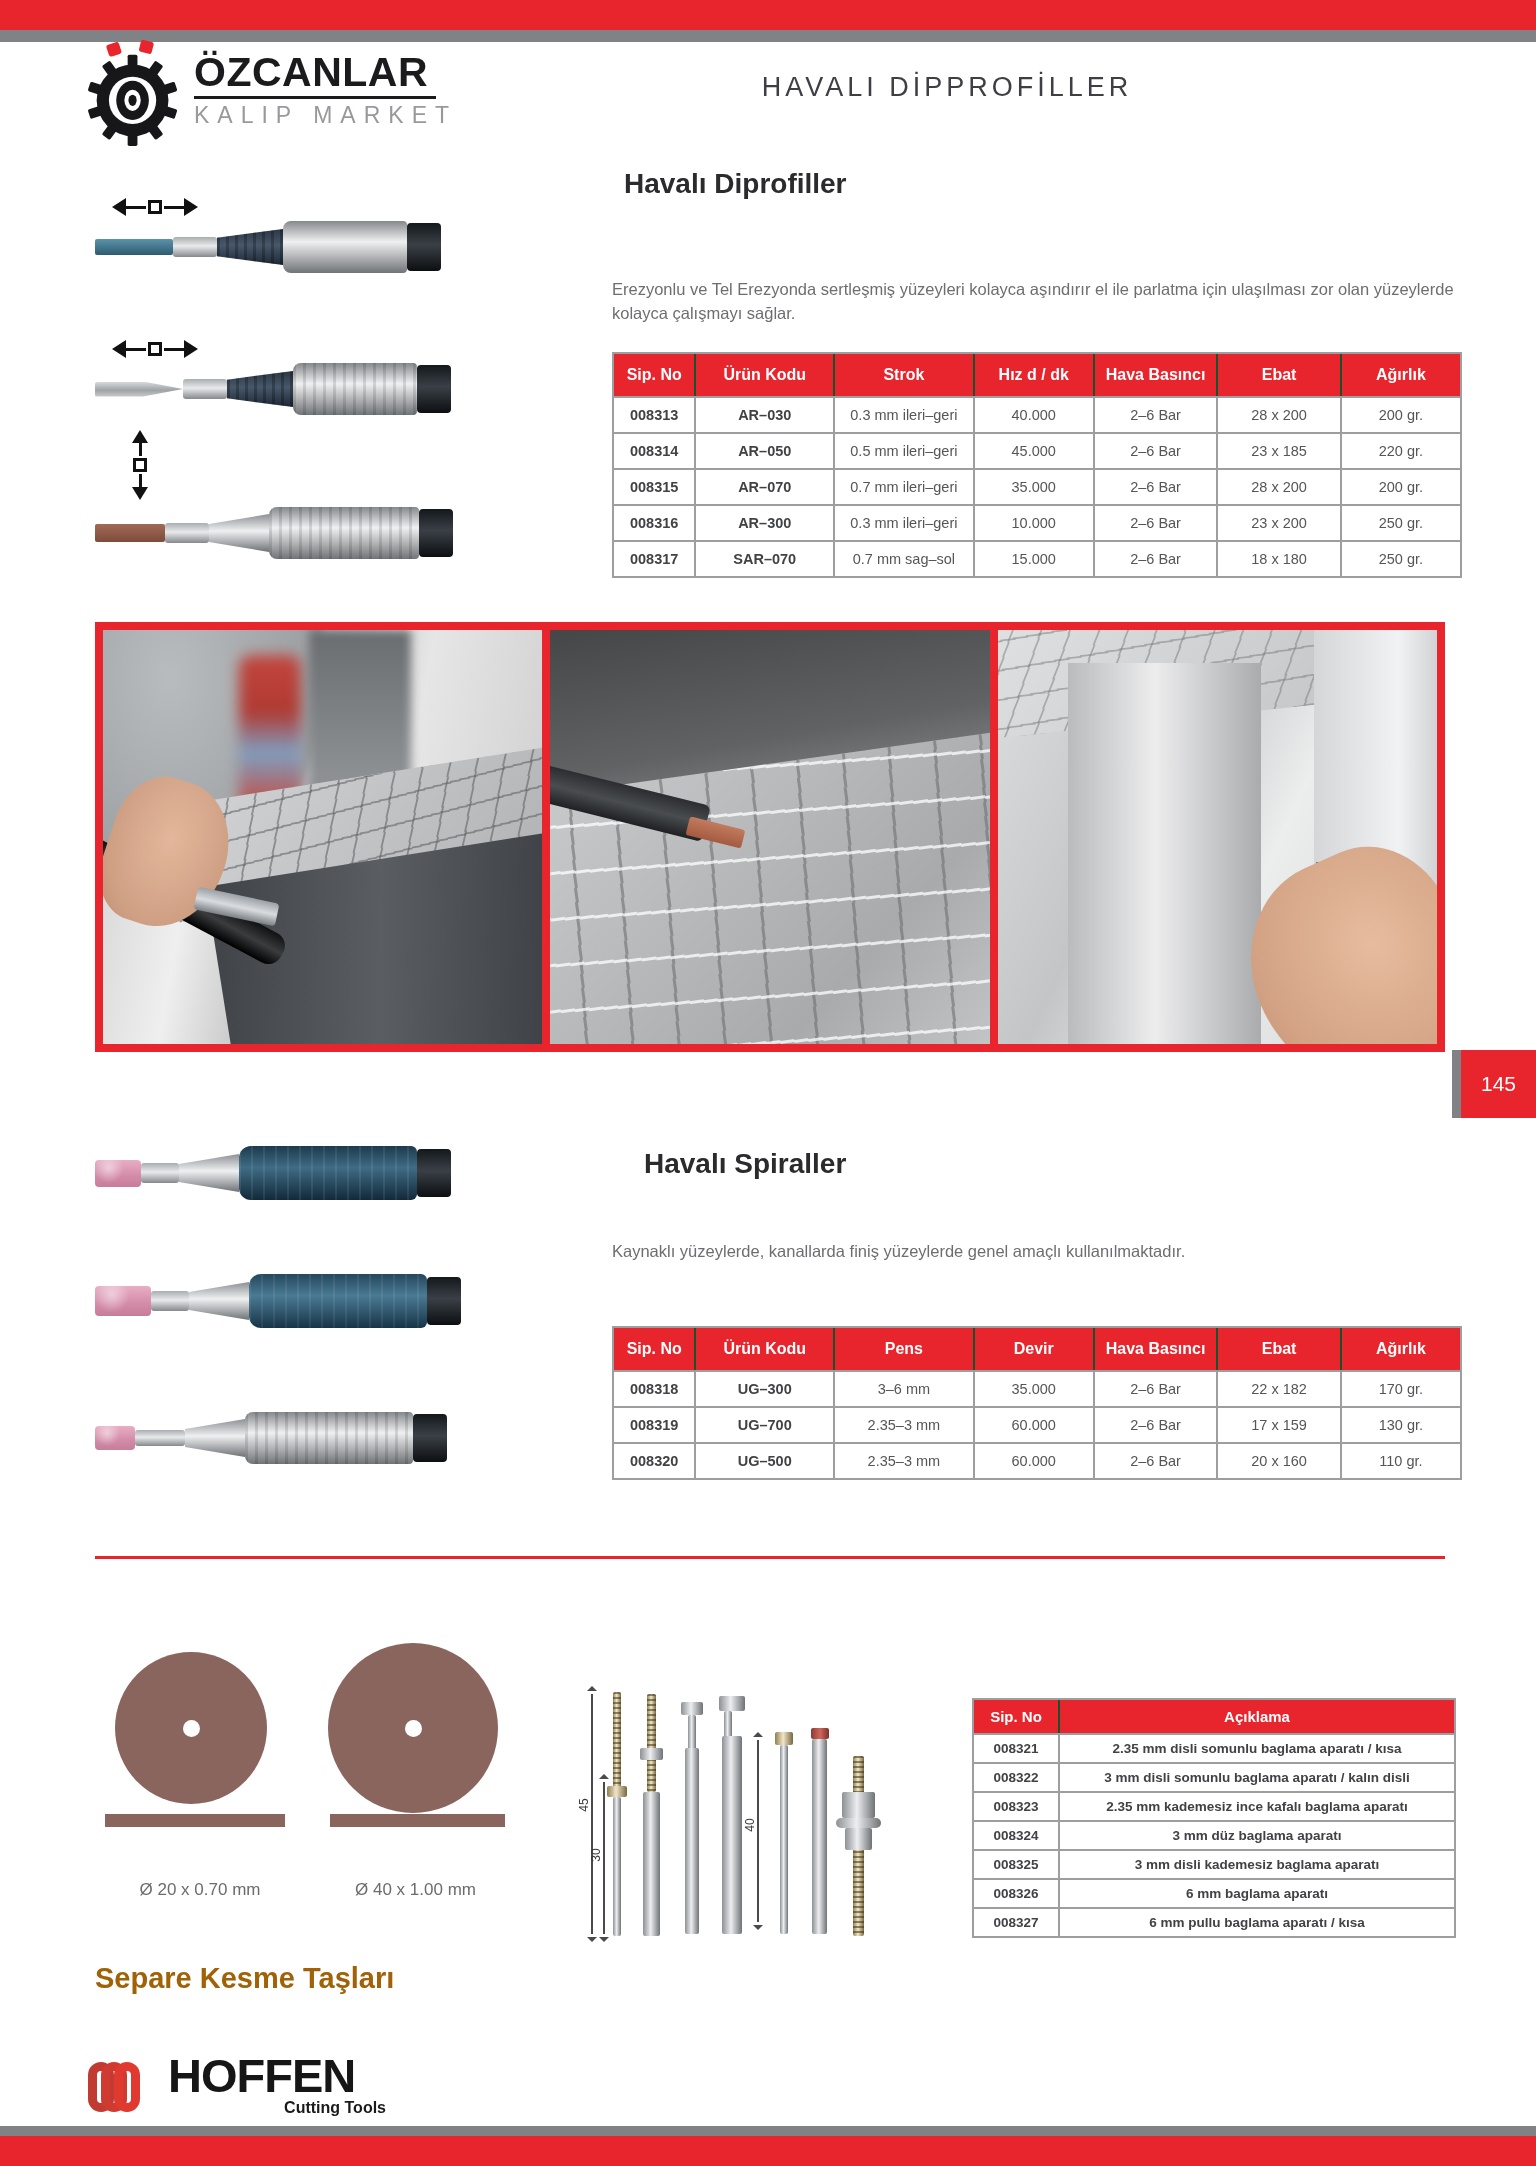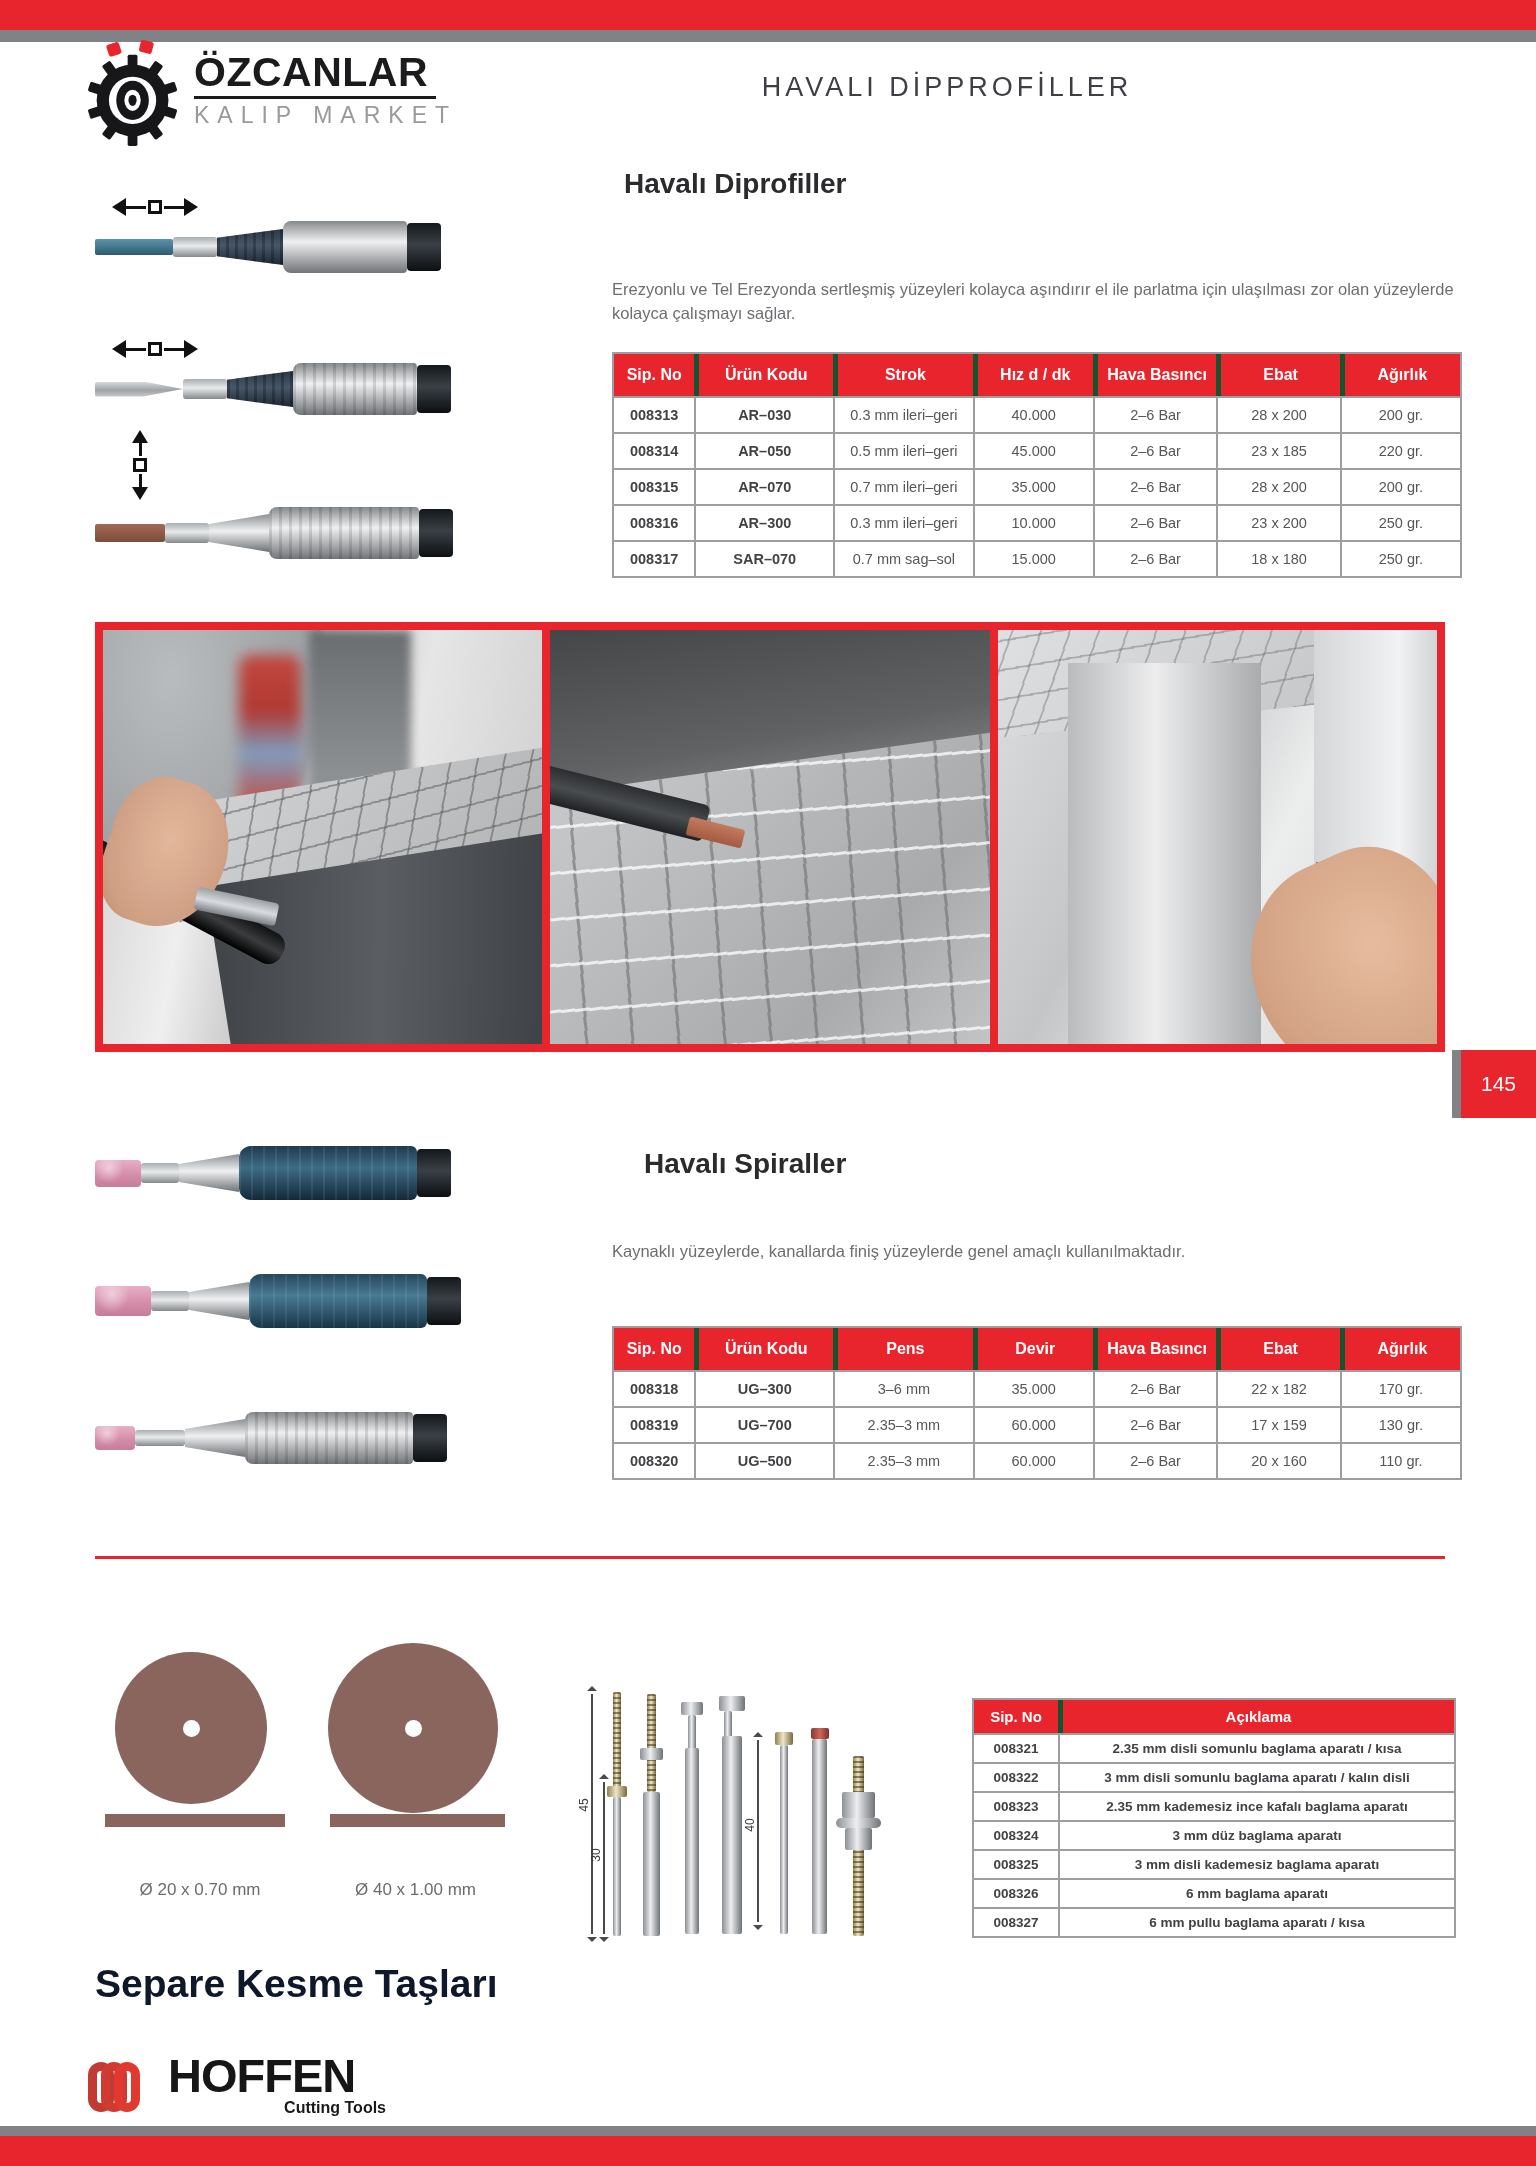--- a/index.html
+++ b/index.html
@@ -16,28 +16,28 @@
   .logo-name{font-size:41px;font-weight:800;color:#1b1b1e;letter-spacing:.5px;line-height:1;}
   .logo-rule{width:242px;height:3px;background:#1b1b1e;margin-top:3px;}
   .logo-sub{font-size:23px;color:#97999c;letter-spacing:8px;margin-top:5px;line-height:1;}
 
   .page-title{position:absolute;left:612px;top:72px;width:670px;text-align:center;
               font-size:27px;font-weight:400;letter-spacing:4px;color:#3e3e44;}
 
   
   .sec-heading{position:absolute;font-size:28px;font-weight:bold;color:#2b2b2e;margin-left:12px;}
   .sec-desc{position:absolute;font-size:16.5px;color:#6d6e71;line-height:1.45;}
-  .big-heading{position:absolute;font-size:39px;font-weight:bold;color:#0f172a;}
+  .big-heading{position:absolute;font-size:29px;font-weight:bold;color:#a16207;}
 
   
   .spec-table{position:absolute;}
   .spec-table table{border-collapse:separate;border-spacing:0;width:100%;table-layout:fixed;
                     border:2px solid #9c9ea1;}
   .spec-table th{background:#e8242c;color:#fff;font-size:16px;font-weight:bold;
-                 padding:12px 2px;border-left:5px solid #14532d;text-align:center;}
+                 padding:12px 2px;border-left:2px solid #14532d;text-align:center;}
   .spec-table th:first-child{border-left:none;}
   .spec-table td{color:#55565a;font-size:14.5px;text-align:center;padding:9px 2px;
                  border-top:2px solid #9c9ea1;border-left:2px solid #9c9ea1;background:#fff;}
   .spec-table td:first-child{border-left:none;}
   .spec-table td:nth-child(1),.spec-table td:nth-child(2){font-weight:bold;color:#414245;}
   .mini th{font-size:15px;padding:8px 2px;}
   .mini td{font-size:13.5px;padding:6px 4px;}
 
   
   .grinder{position:absolute;display:flex;align-items:center;height:66px;}

